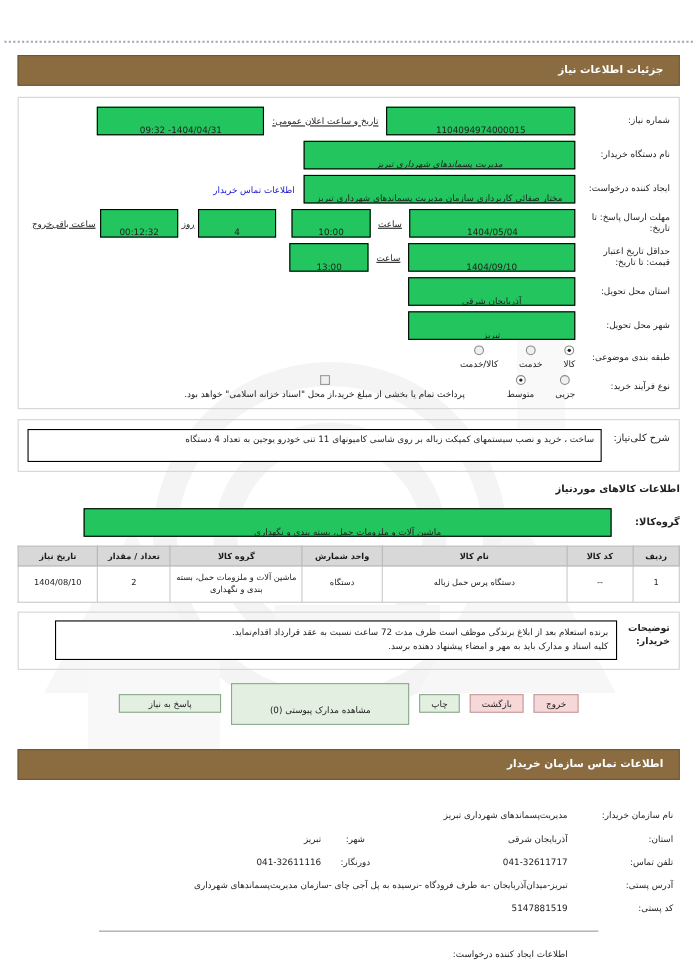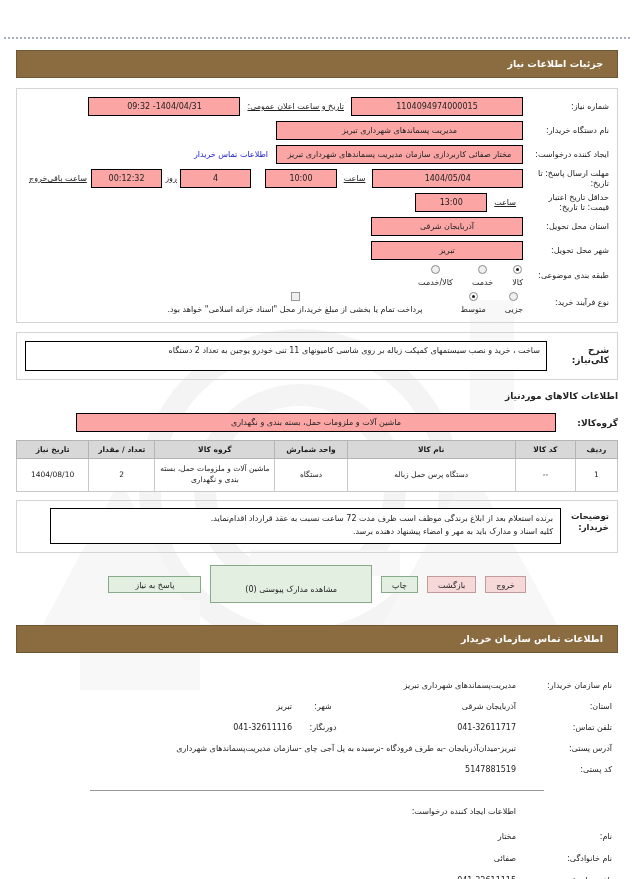--- a/index.html
+++ b/index.html
@@ -73,32 +73,32 @@
     text-align: right;
     padding-left: 6px;
     font-size: 8px;
     line-height: 1.25;
     color: #1b1b1b;
   }
   .lbl.two { line-height: 1.2; }
 
   .box {
     border: 1px solid #000;
-    background: #fca5a5;
+    background: #22c55e;
     height: 19px;
     line-height: 17px;
-    padding: 0 6px;
+    padding: 12px 6px;
     font-size: 8px;
     text-align: center;
     white-space: nowrap;
     overflow: hidden;
   }
   .box.num { font-family: "DejaVu Sans", sans-serif; }
   .box.w-need   { width: 172px; }
-  .box.w-org    { width: 247px; }
+  .box.w-org    { width: 247px; font-style: italic; }
   .box.w-creator{ width: 247px; }
   .box.w-date   { width: 152px; }
   .box.w-time   { width:  72px; }
   .box.w-prov   { width: 152px; }
   .box.w-city   { width: 152px; }
   .box.w-days   { width:  72px; }
   .box.w-clock  { width:  72px; }
   .box.w-group  { width: 480px; text-align: center; }
 
   .inline-lbl {
@@ -151,21 +151,21 @@
   
   .desc-wrap {
     margin: 9px 16px 0 16px;
     border: 1px solid #d4d4d4;
     padding: 8px 8px 8px 8px;
     display: flex;
     align-items: flex-start;
   }
   .desc-lbl {
     width: 62px; flex: 0 0 62px;
-    font-weight: bold; font-size: 9px;
+    font-weight: normal; font-size: 9px;
     padding-top: 4px; padding-left: 4px;
   }
   .desc-box {
     flex: 1 1 auto;
     border: 1px solid #000;
     background: #fff;
     min-height: 30px;
     padding: 3px 6px;
     font-size: 8px;
     line-height: 1.5;
@@ -357,20 +357,21 @@
       <div class="box w-time num">10:00</div>
       <div class="inline-lbl" style="padding:0 10px 0 4px;"></div>
       <div class="box w-days num">4</div>
       <div class="inline-lbl" style="padding:0 3px;">روز</div>
       <div class="box w-clock num">00:12:32</div>
       <div class="inline-lbl" style="padding:0 4px;">ساعت باقی‌خروج</div>
     </div>
 
     <div class="row">
       <div class="lbl two">حداقل تاریخ اعتبار قیمت: تا تاریخ:</div>
+      <div class="box w-date num">1404/09/10</div>
       <div class="inline-lbl">ساعت</div>
       <div class="box w-time num">13:00</div>
     </div>
 
     <div class="row">
       <div class="lbl">استان محل تحویل:</div>
       <div class="box w-prov">آذربایجان شرقی</div>
     </div>
 
     <div class="row">
@@ -411,21 +412,21 @@
       <label class="radio-opt" style="margin-right:22px; margin-left:0;">
         <span class="chk"></span>
         <span class="note-text">پرداخت تمام یا بخشی از مبلغ خرید،از محل "اسناد خزانه اسلامی" خواهد بود.</span>
       </label>
     </div>
 
   </div>
 
   <div class="desc-wrap">
     <div class="desc-lbl">شرح کلی‌نیاز:</div>
-    <div class="desc-box">ساخت ، خرید و نصب  سیستمهای کمپکت زباله بر روی شاسی  کامیونهای 11 تنی خودرو یوجین به تعداد 2 دستگاه</div>
+    <div class="desc-box">ساخت ، خرید و نصب  سیستمهای کمپکت زباله بر روی شاسی  کامیونهای 11 تنی خودرو یوجین به تعداد 4 دستگاه</div>
   </div>
 
   <div class="sec-title">اطلاعات کالاهای موردنیاز</div>
 
   <div class="goods">
     <div class="group-row">
       <div class="group-lbl">گروه‌کالا:</div>
       <div class="box w-group">ماشین آلات و ملزومات حمل، بسته بندی و نگهداری</div>
     </div>
 

